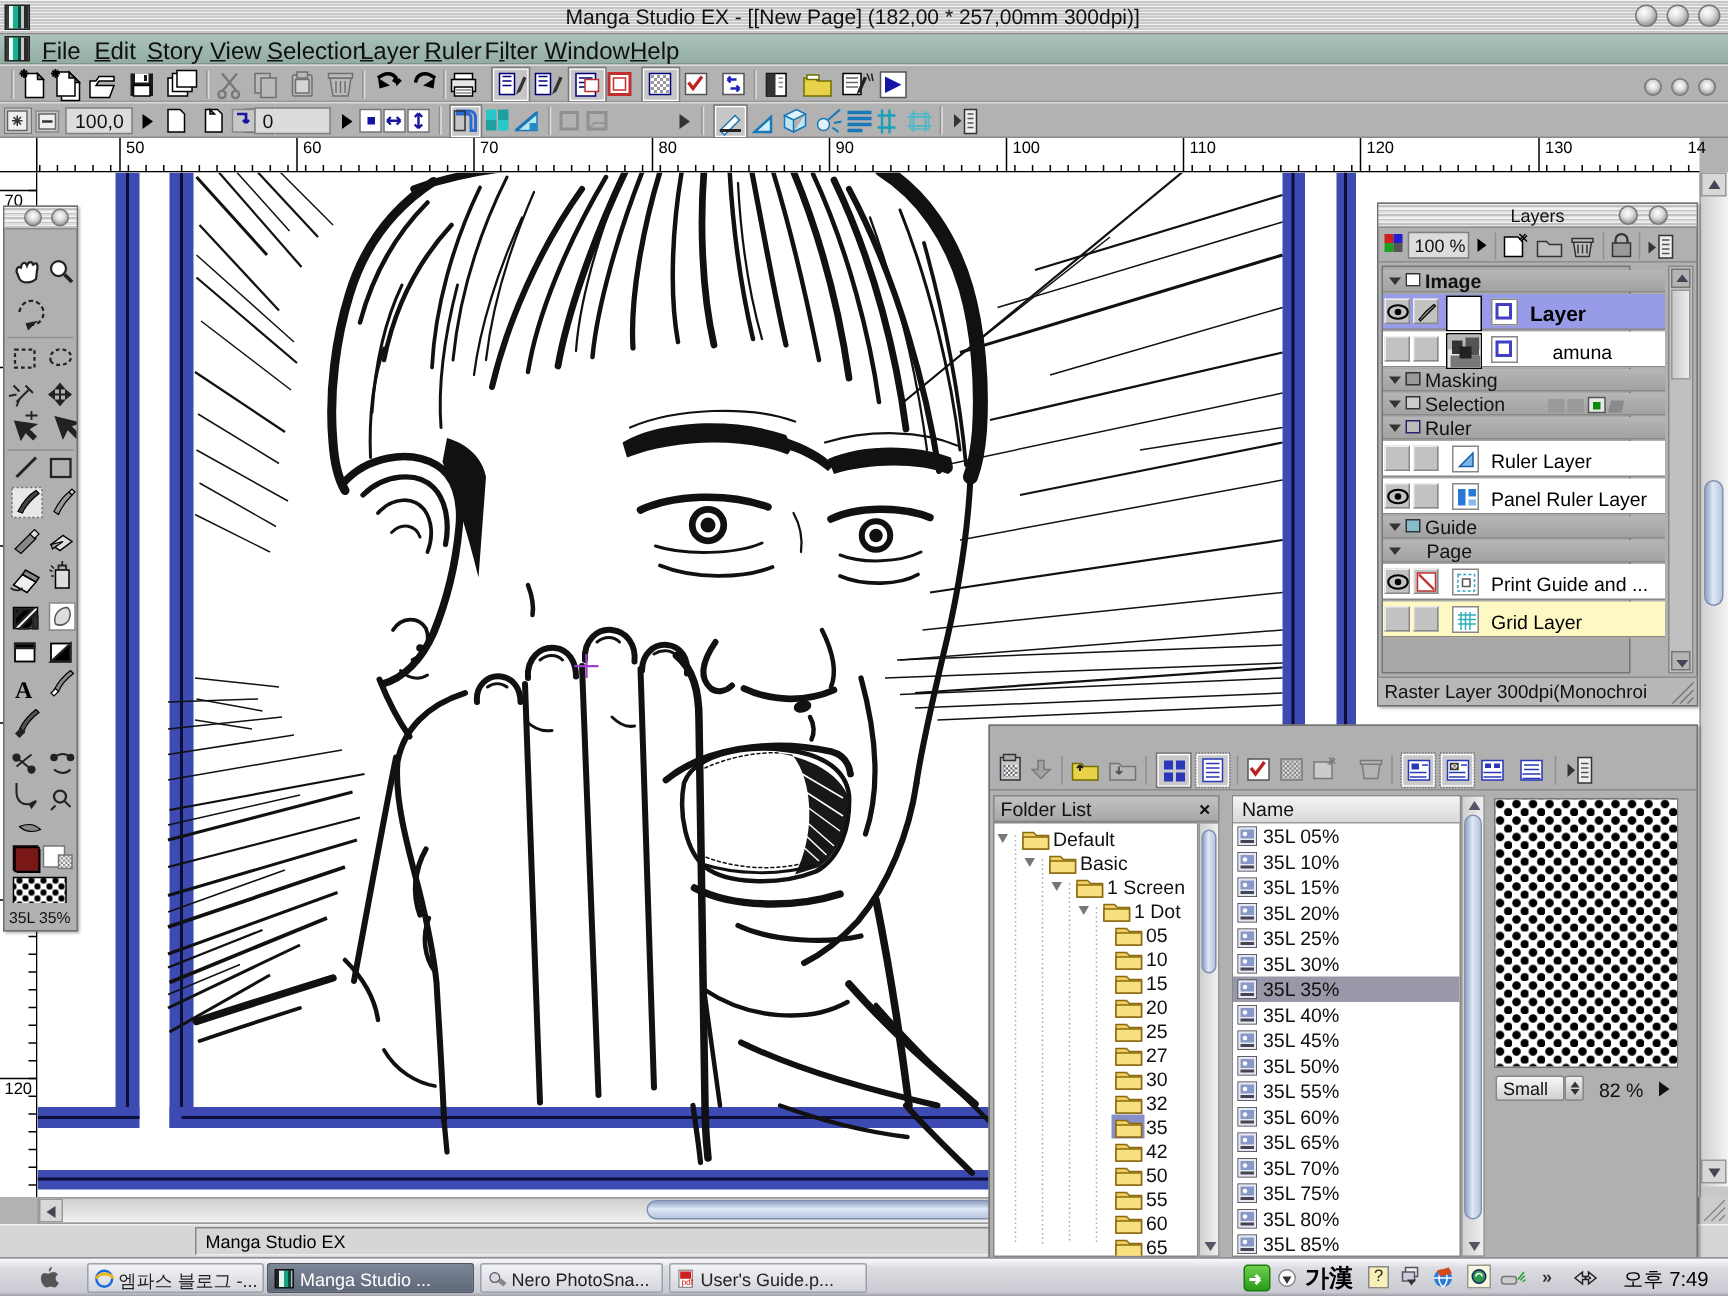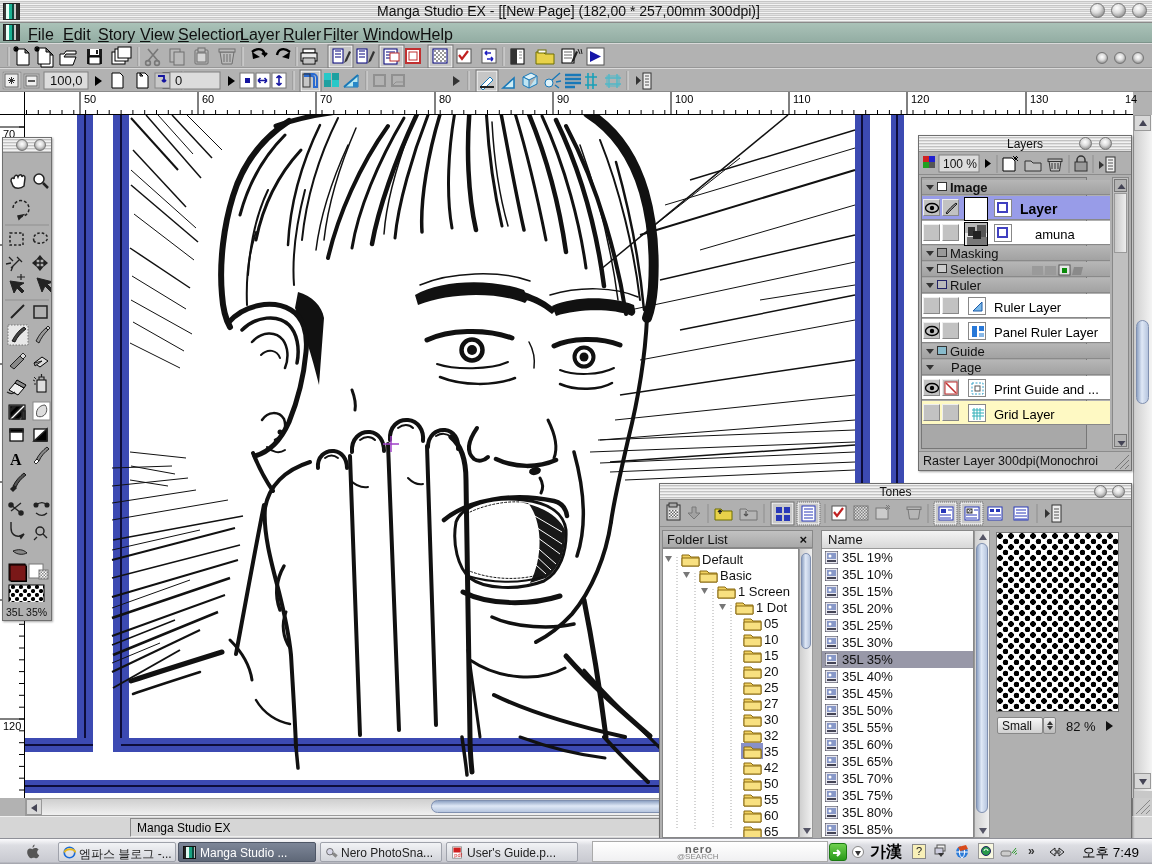--- a/index.html
+++ b/index.html
@@ -1030,24 +1030,20 @@
         </svg></div>
   </div>
   <div class="abs" style="left:0;top:315px;width:212px;height:19px;background:#b8b8b8;border-top:1px solid #8c8c8c;">
     <span style="position:absolute;left:4px;top:2px;font-size:12.5px;color:#111;">Raster Layer 300dpi(Monochroi</span>
     <svg class="abs" style="right:1px;top:2px;" width="16" height="16">
         <path d="M15,1 L1,15 M15,6 L6,15 M15,11 L11,15" stroke="#777"></path>
       </svg>
   </div>
 </div>
 <div id="tones" class="palette" style="left:659px;top:483px;width:473px;height:356px;">
-  <div class="ptitle" style="line-height:16px;">Tones
-    <div class="abs sphere" style="left:434px;top:1px;width:13px;height:13px;"></div>
-    <div class="abs sphere" style="left:452px;top:1px;width:13px;height:13px;"></div>
-  </div>
   <div class="abs" style="left:0;top:17px;width:471px;height:26px;border-bottom:1px solid #8c8c8c;">
     <svg width="471" height="26" xmlns="http://www.w3.org/2000/svg">
       <g>
           <rect x="7" y="4" width="13" height="15" fill="#c8c8c8" stroke="#333"></rect>
           <rect x="9" y="2" width="8" height="4" fill="#aaa" stroke="#333"></rect>
           <rect x="9" y="9" width="9" height="8" fill="#3838c0"></rect>
           <rect x="9" y="9" width="9" height="8" fill="url(#chk2)"></rect>
         </g>
       <g opacity="0.6">
           <path d="M34,6 l6,6 l-4,0 l0,6 l-4,0 l0,-6 l-4,0 z" fill="#999" stroke="#555" transform="rotate(180 34 12)"></path>
@@ -1255,21 +1251,21 @@
   <div class="abs" style="left:161px;top:46px;width:153px;height:308px;background:#fff;border:1px solid #888;overflow:hidden;">
     <div style="position:absolute;left:0;top:0;width:153px;height:18px;background:linear-gradient(180deg,#f4f4f4,#d8d8d8);border-bottom:1px solid #999;font-size:13px;padding:1px 14px 0 6px;color:#111;">Name</div>
     <div id="namelist" class="abs" style="left:0;top:18px;width:153px;">
         <div style="position:relative;height:17px;font-size:13px;color:#111;">
           <svg width="13" height="13" style="position:absolute;left:3px;top:2px;">
             <rect width="13" height="13" fill="#e8e8f0" stroke="#334"></rect>
             <rect x="2" y="2" width="9" height="6" fill="#8898c8"></rect>
             <circle cx="5" cy="5" r="1.5" fill="#fff"></circle>
             <rect x="2" y="9" width="9" height="2" fill="#445"></rect>
           </svg>
-          <span style="position:absolute;left:20px;top:1px;">35L 19%</span>
+          <span style="position:absolute;left:20px;top:1px;">35L 05%</span>
         </div>
         <div style="position:relative;height:17px;font-size:13px;color:#111;">
           <svg width="13" height="13" style="position:absolute;left:3px;top:2px;">
             <rect width="13" height="13" fill="#e8e8f0" stroke="#334"></rect>
             <rect x="2" y="2" width="9" height="6" fill="#8898c8"></rect>
             <circle cx="5" cy="5" r="1.5" fill="#fff"></circle>
             <rect x="2" y="9" width="9" height="2" fill="#445"></rect>
           </svg>
           <span style="position:absolute;left:20px;top:1px;">35L 10%</span>
         </div>
@@ -1447,24 +1443,20 @@
       </svg>
     <span style="position:absolute;left:20px;top:3px;">Nero PhotoSna...</span>
   </div>
   <div class="task" style="left:446px;width:132px;">
     <svg class="ticon" viewBox="0 0 16 16">
         <rect x="2" y="1" width="11" height="14" fill="#fff" stroke="#888"></rect>
         <rect x="3" y="2" width="9" height="6" fill="#d02020"></rect>
         <text x="4" y="13" font-size="7" fill="#d02020" font-family="Liberation Sans">pdf</text>
       </svg>
     <span style="position:absolute;left:20px;top:3px;">User's Guide.p...</span>
-  </div>
-  <div class="abs" style="left:592px;top:2px;width:236px;height:21px;background:linear-gradient(180deg,#ffffff,#f0f0f2);border:1px solid #aaa;">
-    <div style="position:absolute;left:92px;top:1px;font-size:11px;font-weight:bold;color:#666;letter-spacing:1px;">nero</div>
-    <div style="position:absolute;left:84px;top:10px;font-size:8px;color:#888;">@SEARCH</div>
   </div>
   <div class="abs" style="left:829px;top:4px;width:18px;height:18px;background:linear-gradient(180deg,#6ed04e,#2a9a1a);border:1px solid #1a7a10;border-radius:3px;">
     <svg width="16" height="16" style="position:absolute;left:0;top:1px;">
         <path d="M3,8 h7 m0,0 l-3,-3 m3,3 l-3,3" stroke="#fff" stroke-width="2" fill="none"></path>
       </svg>
   </div>
   <div class="abs" style="left:852px;top:7px;width:12px;height:12px;border-radius:50%;background:#fff;border:1px solid #888;">
       <div class="sarr" style="left:2px;top:4px;border-left:3.5px solid transparent;border-right:3.5px solid transparent;border-top:5px solid #333;"></div>
     </div>
   <div class="abs" style="left:870px;top:3px;font-size:16px;font-weight:bold;color:#000;">가<span style="font-family:'Liberation Serif';">漢</span></div>

